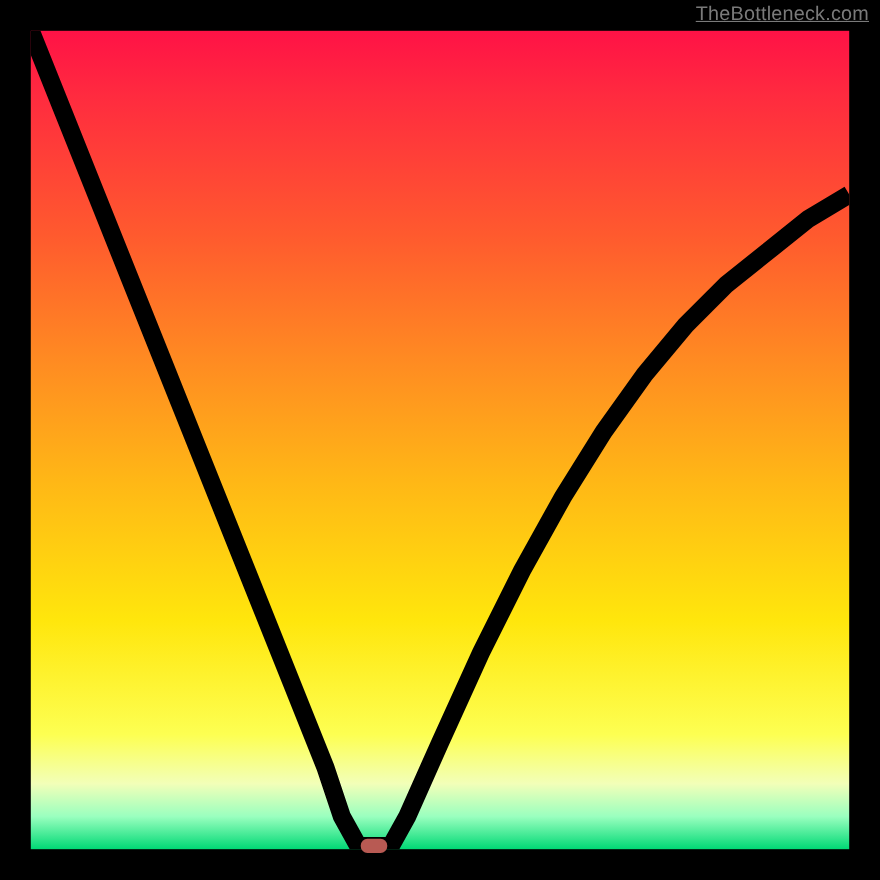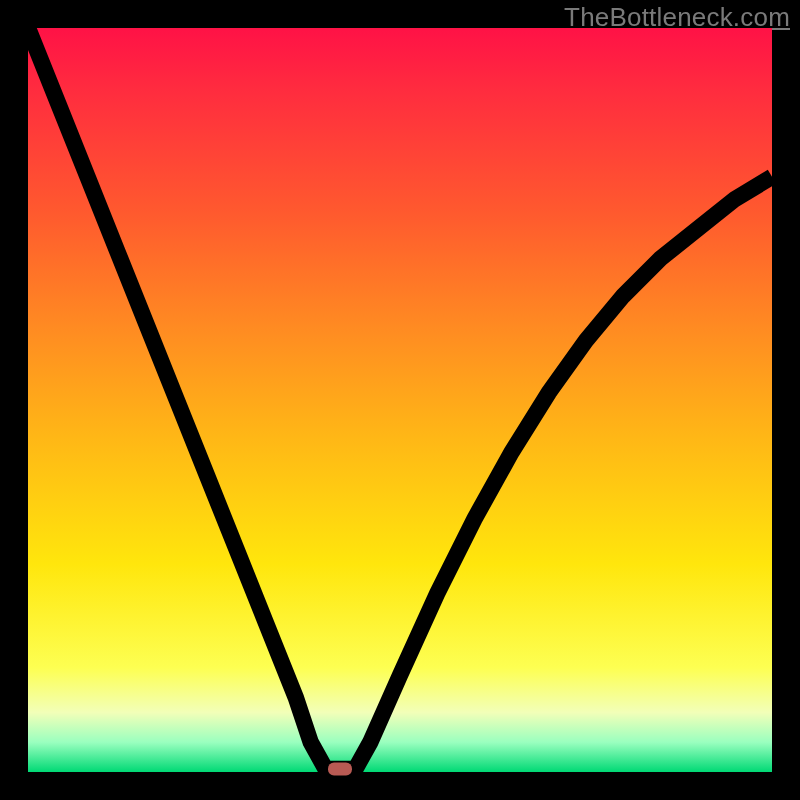--- a/index.html
+++ b/index.html
@@ -64,21 +64,21 @@
     border-radius: 6px;
     background: #b85a53;
     transform: translate(-50%, -50%);
     pointer-events: none;
   }
   .watermark {
     position: absolute;
     top: 2px;
     right: 10px;
     color: #7a7a7a;
-    font-size: 26px;
+    font-size: 18px;
     letter-spacing: 0.2px;
     font-weight: 500;
     text-decoration: underline;
   }
 </style>
 </head>
 <body>
 
 <div class="frame">
   <div class="watermark">TheBottleneck.com</div>

